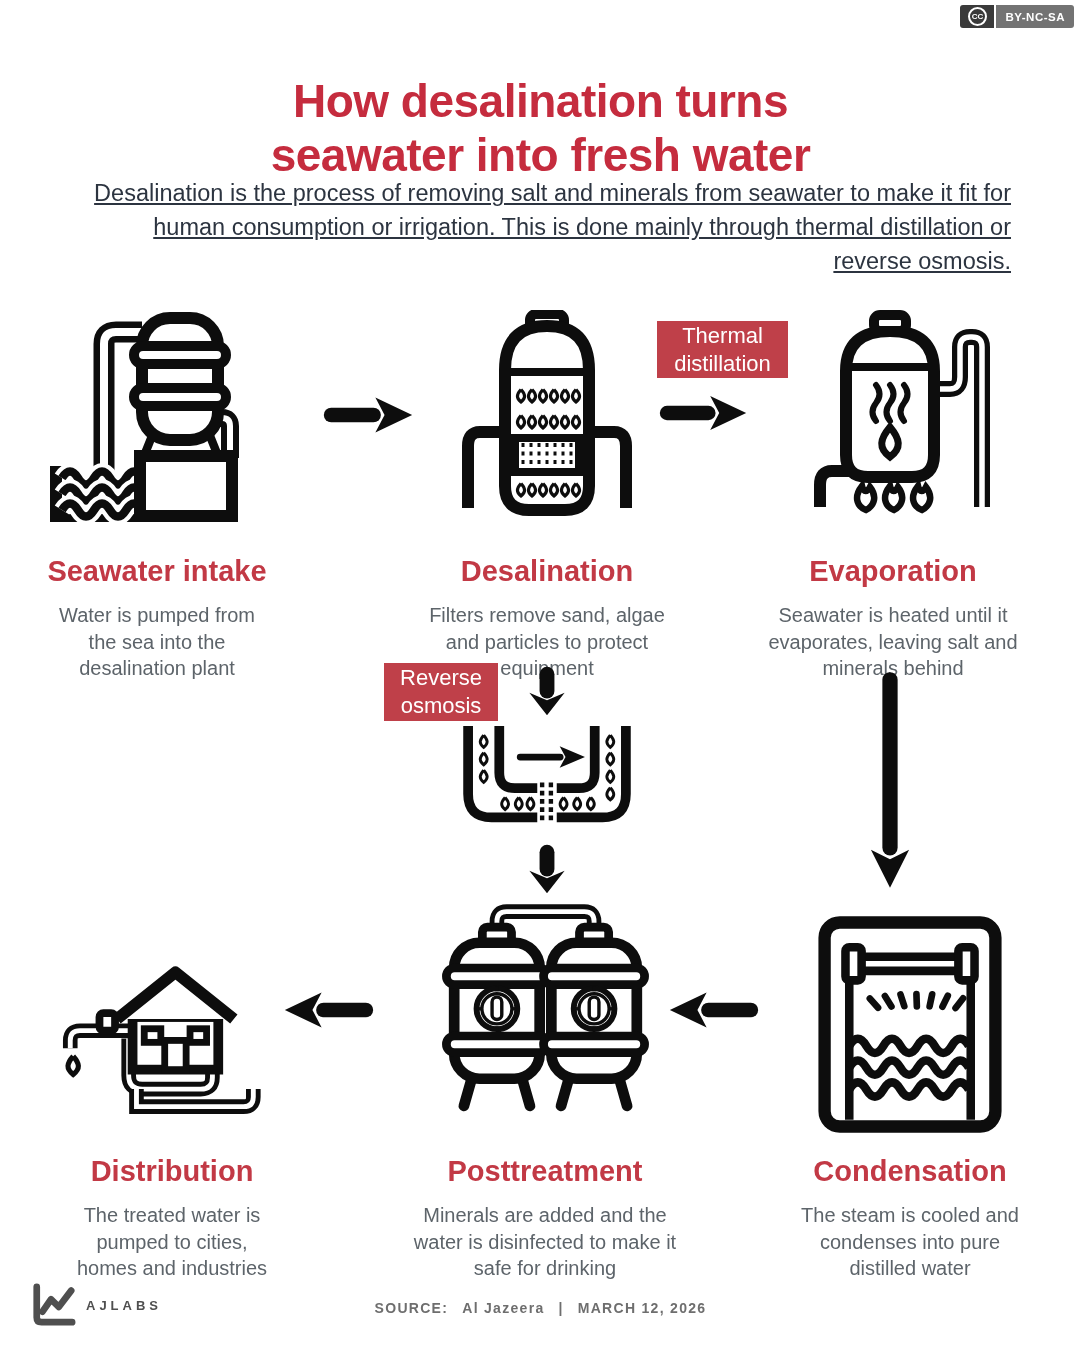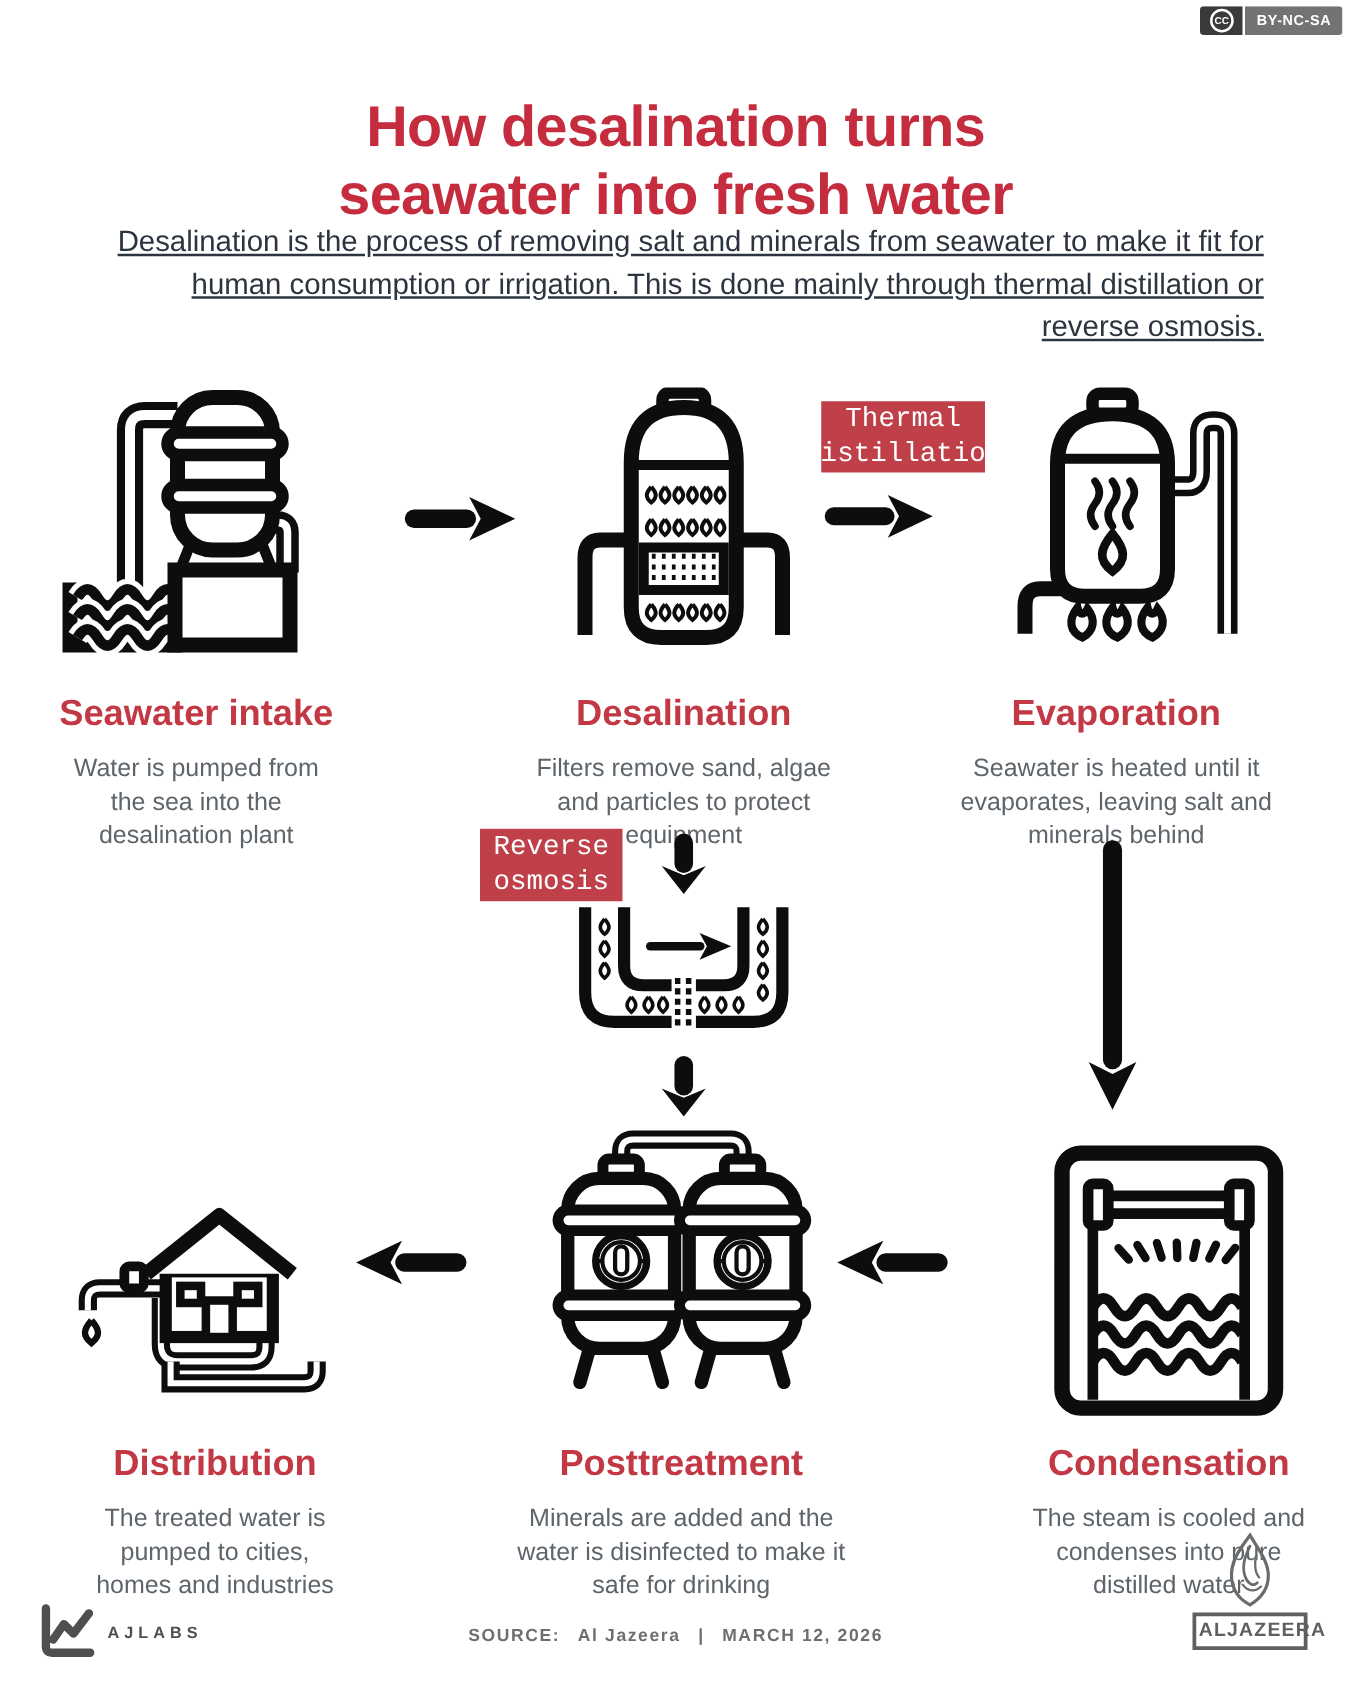--- a/index.html
+++ b/index.html
@@ -19,26 +19,26 @@
   .intro{position:absolute;top:176px;left:70px;width:941px;text-align:right;
          font-size:23.5px;color:var(--intro-dark,#2c3440);line-height:1.45;margin:0;text-decoration:underline;}
   
   .stage{position:absolute;text-align:center;}
   .icon-wrap{display:flex;align-items:center;justify-content:center;}
   .stage-title{font-size:29px;font-weight:800;color:var(--heading-red,#c23945);margin:16px;line-height:1.05;}
   .stage-desc{font-size:20px;color:var(--desc-gray,#5d646a);line-height:1.31;margin:7px auto 0;}
   #s1{left:22px;top:300px;width:270px;} #s1 .icon-wrap{height:240px;} #s1 .stage-desc{max-width:215px;}
   #s2{left:412px;top:300px;width:270px;} #s2 .icon-wrap{height:240px;} #s2 .stage-desc{max-width:255px;}
   #s3{left:758px;top:300px;width:270px;} #s3 .icon-wrap{height:240px;} #s3 .stage-desc{max-width:250px;}
-  #s4{left:800px;top:908px;width:270px;} #s4 .icon-wrap{height:232px;} #s4 .stage-desc{max-width:240px;}
+  #s4{left:775px;top:908px;width:270px;} #s4 .icon-wrap{height:232px;} #s4 .stage-desc{max-width:240px;}
   #s5{left:408px;top:898px;width:274px;} #s5 .icon-wrap{height:242px;} #s5 .stage-desc{max-width:268px;}
   #s6{left:47px;top:935px;width:250px;} #s6 .icon-wrap{height:205px;} #s6 .stage-desc{max-width:205px;}
   
   .badge{position:absolute;background:var(--badge-red,#bf4049);color:#fff;font-size:22px;line-height:1.27;
-         text-align:center;display:flex;align-items:center;justify-content:center;padding:2px 6px;box-sizing:border-box;font-family:Liberation Mono, monospace;}
+         text-align:center;display:flex;align-items:center;justify-content:center;padding:2px 6px;box-sizing:border-box;}
   #badge-thermal{left:657px;top:321px;width:131px;height:57px;}
   #badge-reverse{left:384px;top:663px;width:114px;height:58px;}
   
   .abs{position:absolute;}
   #arr-r1{left:322px;top:395px;} #arr-r2{left:658px;top:393px;}
   #arr-d1{left:527px;top:665px;} #arr-d2{left:527px;top:843px;}
   #arr-dlong{left:869px;top:667px;}
   #arr-l1{left:668px;top:990px;} #arr-l2{left:283px;top:990px;}
   #ro-icon{left:454px;top:722px;}
   
@@ -382,25 +382,14 @@
     <span class="ajlabs-text">AJLABS</span>
   </div>
 
   <div class="source-line">
     <span>SOURCE:</span>
     <span>Al Jazeera</span>
     <span>|</span>
     <span>MARCH 12, 2026</span>
   </div>
 
-  <div class="aj-brand">
-    <svg width="44" height="60" viewBox="0 0 60 80" style="margin:0 auto">
-      <g stroke="#6b6b6b" fill="none" stroke-linecap="round">
-        <path d="M30 2 C18 18 8 32 10 50 C12 66 22 74 30 78 C40 72 50 62 50 46 C50 30 38 16 30 2 Z" stroke-width="3.5"></path>
-        <path d="M30 14 C24 26 20 38 26 50 C29 56 34 58 38 54" stroke-width="3"></path>
-        <path d="M37 24 C34 34 36 44 40 48" stroke-width="2.5"></path>
-        <path d="M22 56 C28 64 36 64 42 58" stroke-width="2.5"></path>
-      </g>
-    </svg>
-    <div class="aj-box">ALJAZEERA</div>
-  </div>
 
 </div>
 
 </body></html>

